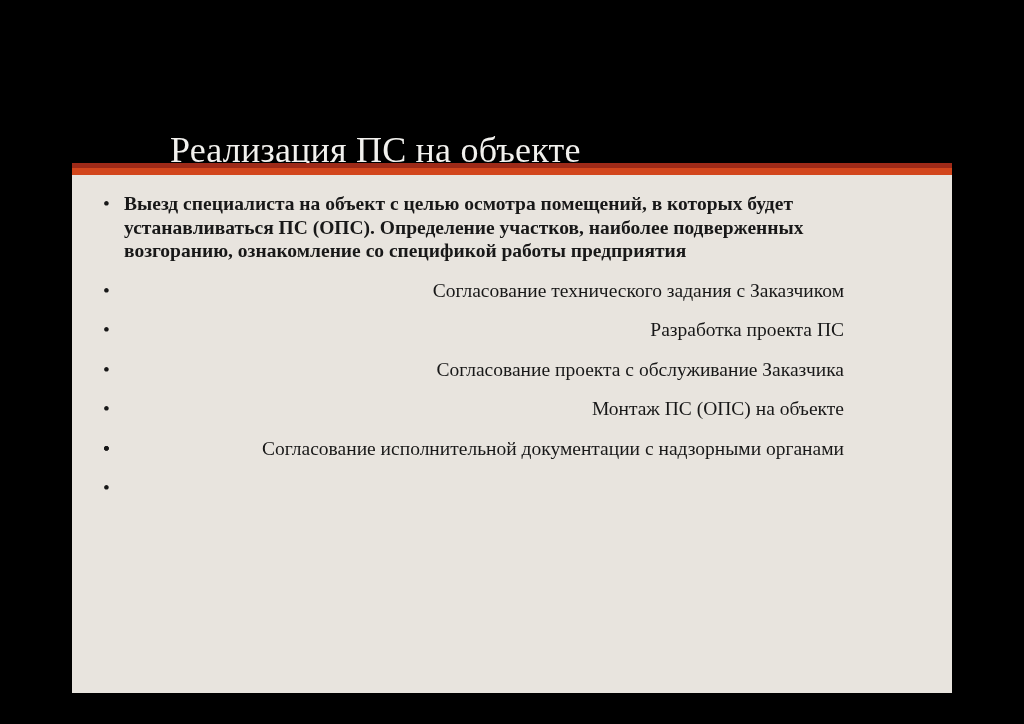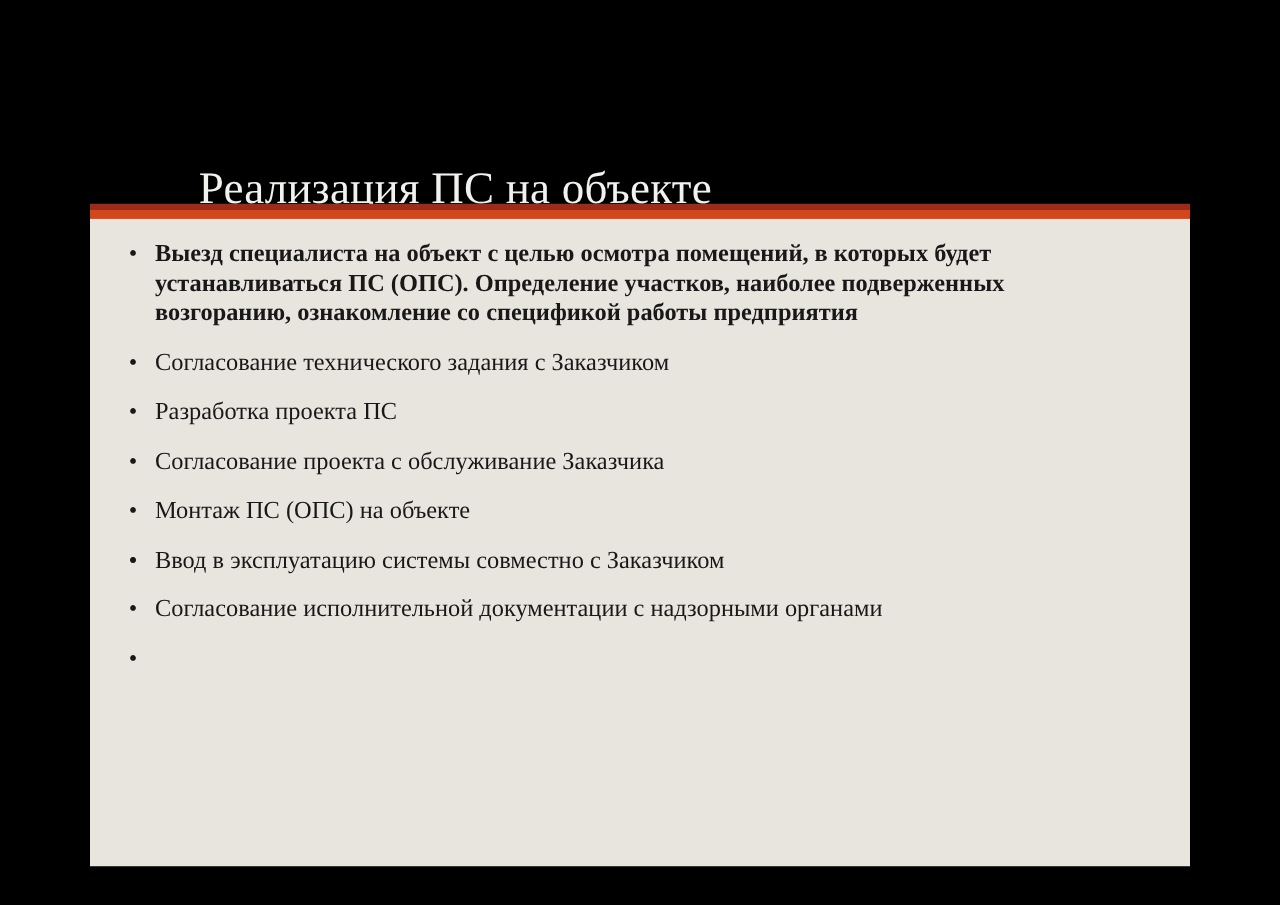--- a/index.html
+++ b/index.html
@@ -15,21 +15,21 @@
     position: relative;
     width: 1024px;
     height: 724px;
     background: #000000;
     overflow: hidden;
   }
 
   
   #slide-title {
     position: absolute;
-    left: 159px;
+    left: 170px;
     top: 104px;
     width: 760px;
     height: 48px;
     color: #F2F1EE;
     font-family: "Liberation Serif", "DejaVu Serif", serif;
     font-size: 36px;
     font-weight: normal;
     line-height: 44px;
     letter-spacing: 0.2px;
     white-space: nowrap;
@@ -98,20 +98,21 @@
   #bullet-list > li .text {
     display: block;
   }
   
   #bullet-list > li.wide .text {
     max-width: 790px;
     font-weight: bold;
   }
   #bullet-list > li.narrow .text {
     max-width: 720px;
+    text-align: right;
   }
 </style>
 </head>
 <body>
 
 <div id="slide">
 
   <h1 id="slide-title">Реализация ПС на объекте</h1>
 
   <div id="accent-bar">
@@ -146,21 +147,20 @@
         <span class="marker">•</span>
         <span class="text">Монтаж ПС (ОПС) на объекте</span>
       </li>
 
       <li class="narrow">
         <span class="marker">•</span>
       </li>
 
       <li class="narrow">
         <span class="marker">•</span>
-        <span class="text">Ввод в эксплуатацию системы совместно с Заказчиком</span>
       </li>
 
       <li class="narrow">
         <span class="marker">•</span>
         <span class="text">Согласование исполнительной документации с надзорными органами</span>
       </li>
 
       <li class="narrow">
         <span class="marker">•</span>
       </li>

